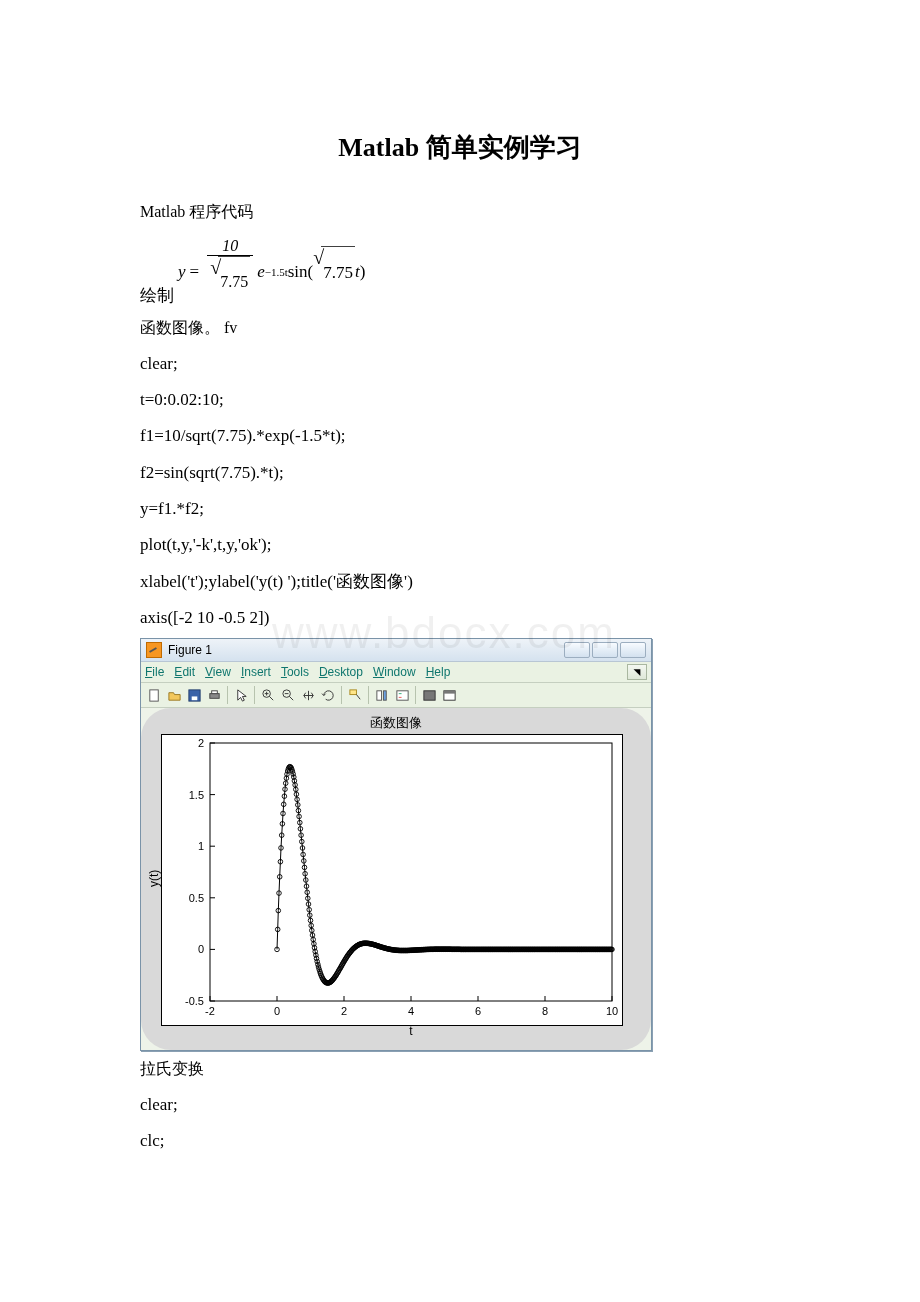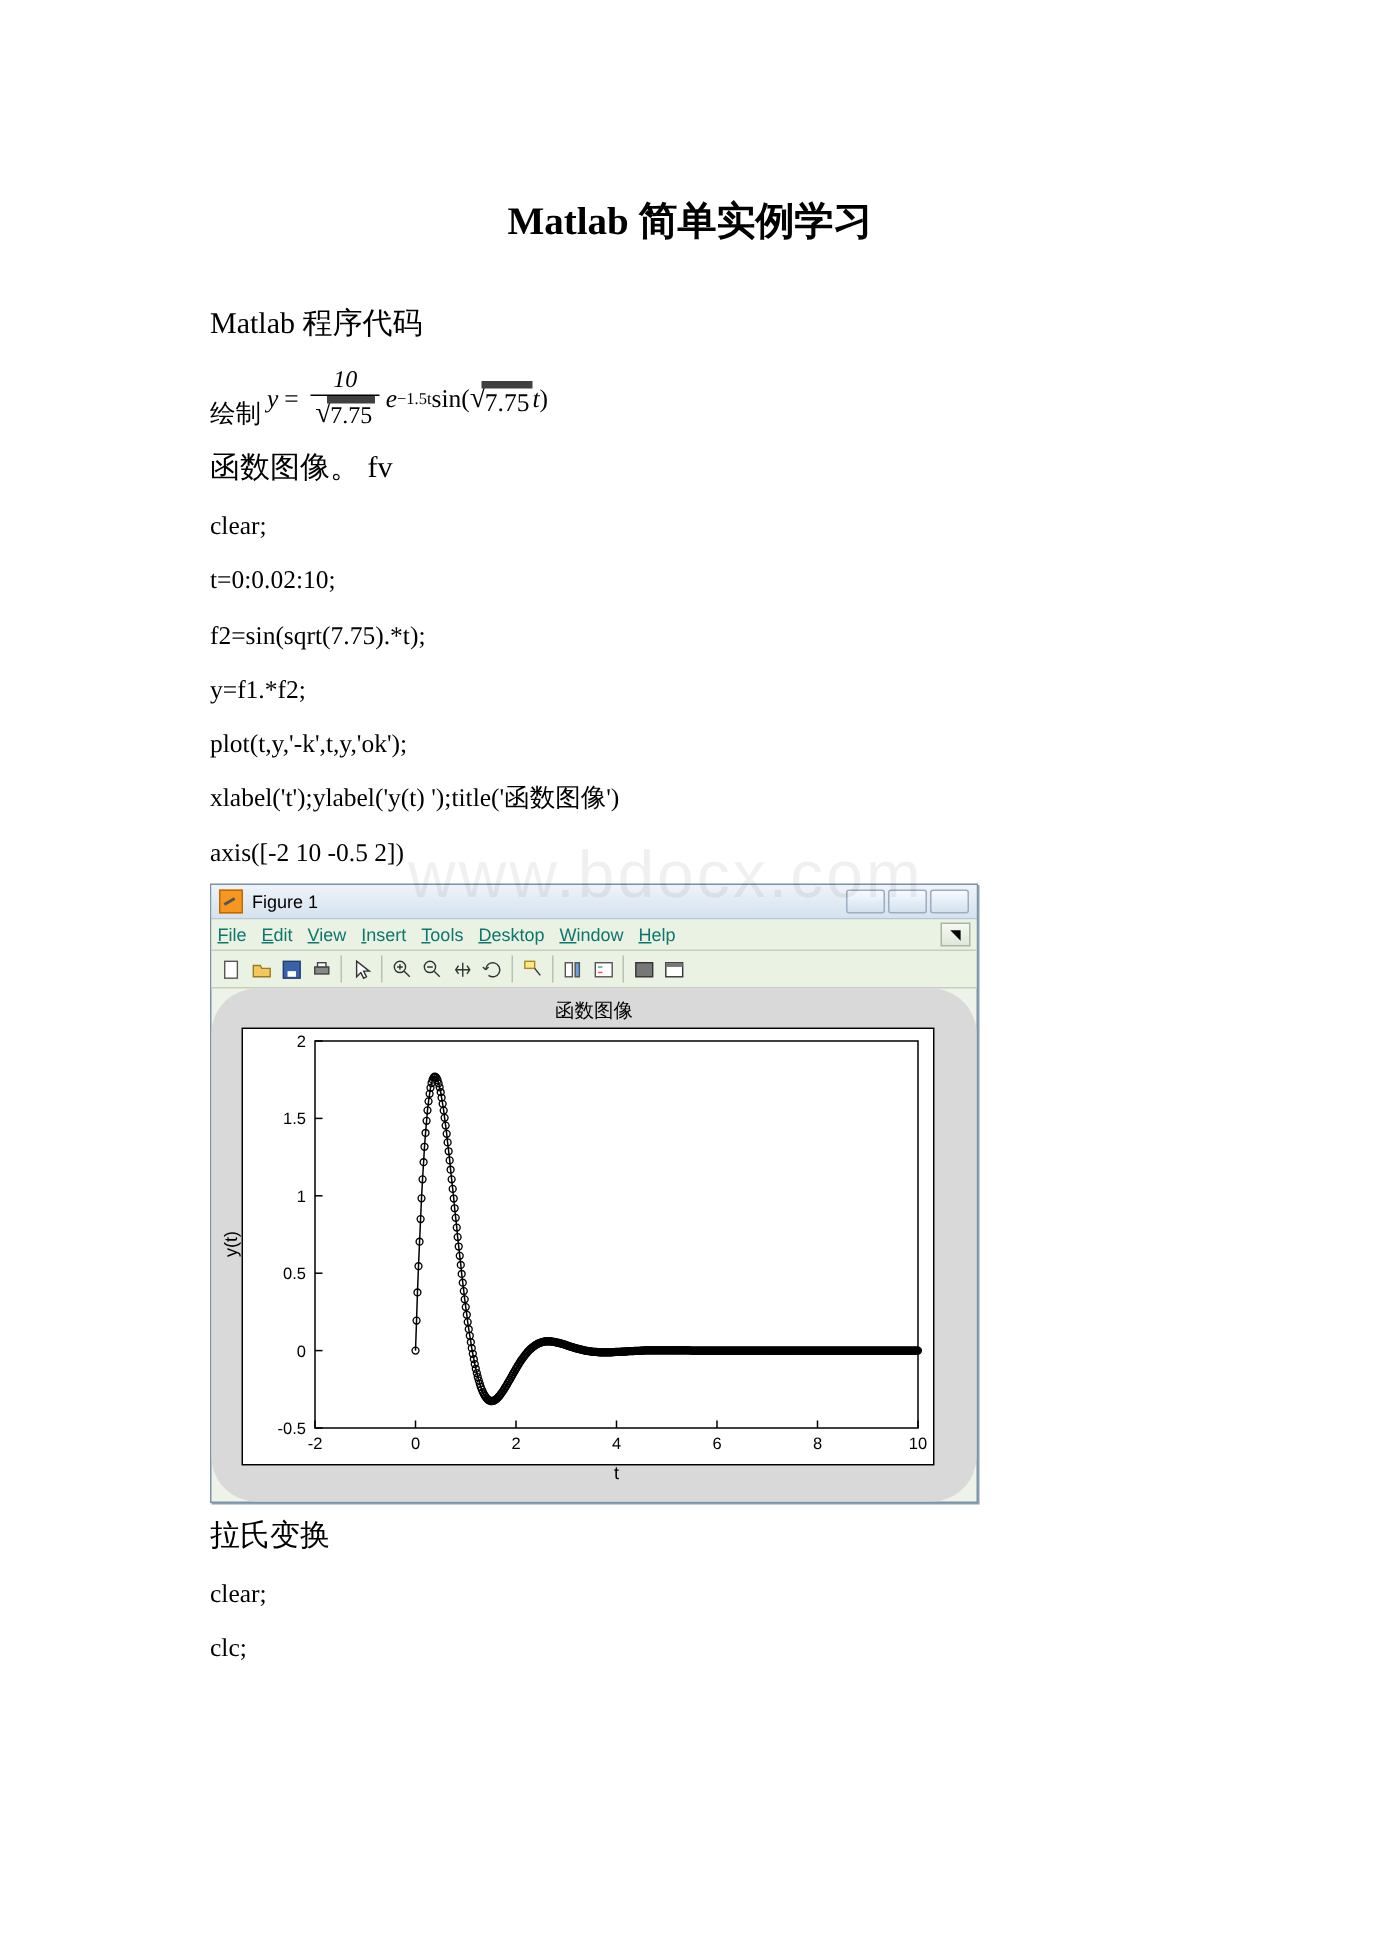--- a/index.html
+++ b/index.html
@@ -13,21 +13,21 @@
   .page {
     padding: 130px 140px 60px 140px;
   }
   .doc-title {
     text-align: center;
     font-size: 26px;
     font-weight: bold;
     margin-bottom: 32px;
   }
   .para {
-    font-size: 20px;
+    font-size: 16px;
     line-height: 1.9;
     margin: 4px 0;
   }
   .code {
     font-size: 17px;
     line-height: 1.9;
     margin: 4px 0;
     font-family: "Times New Roman", serif;
   }
   .formula-row {
@@ -47,21 +47,21 @@
   .frac {
     display: inline-block;
     text-align: center;
     vertical-align: middle;
     margin: 0 4px;
   }
   .frac .top { display: block; border-bottom: 1px solid #000; padding: 0 3px; font-size: 16px; }
   .frac .bot { display: block; padding: 0 3px; font-size: 16px; }
   .sqrt { display: inline-flex; align-items: stretch; }
   .sqrt-sym { font-style: normal; font-size: 20px; margin-right: -3px; }
-  .sqrt-body { border-top: 5px solid #404040; padding: 0 2px; font-style: normal; }
+  .sqrt-body { border-top: 1px solid #404040; padding: 16px 2px; font-style: normal; }
   sup { font-size: 11px; vertical-align: super; font-style: normal;}
   .watermark {
     position: absolute;
     font-size: 44px;
     font-weight: 300;
     letter-spacing: 2px;
     color: rgba(0,0,0,0.06);
     font-family: Arial, sans-serif;
     pointer-events: none;
     user-select: none;
@@ -211,20 +211,21 @@
         </span>
       <span>t</span>
         <span style="font-style:normal">)</span>
     </span>
   </div>
 
   <div class="para">函数图像。 fv</div>
 
   <div class="code">clear;</div>
   <div class="code">t=0:0.02:10;</div>
+  <div class="code">f1=10/sqrt(7.75).*exp(-1.5*t);</div>
   <div class="code">f2=sin(sqrt(7.75).*t);</div>
   <div class="code">y=f1.*f2;</div>
   <div class="code">plot(t,y,'-k',t,y,'ok');</div>
   <div class="code">xlabel('t');ylabel('y(t) ');title('函数图像')</div>
   <div class="code">axis([-2 10 -0.5 2])</div>
 
   <div class="figwrap">
     <div class="watermark" style="left:132px; top:-30px;">www.bdocx.com</div>
 
     <div class="figwin">

